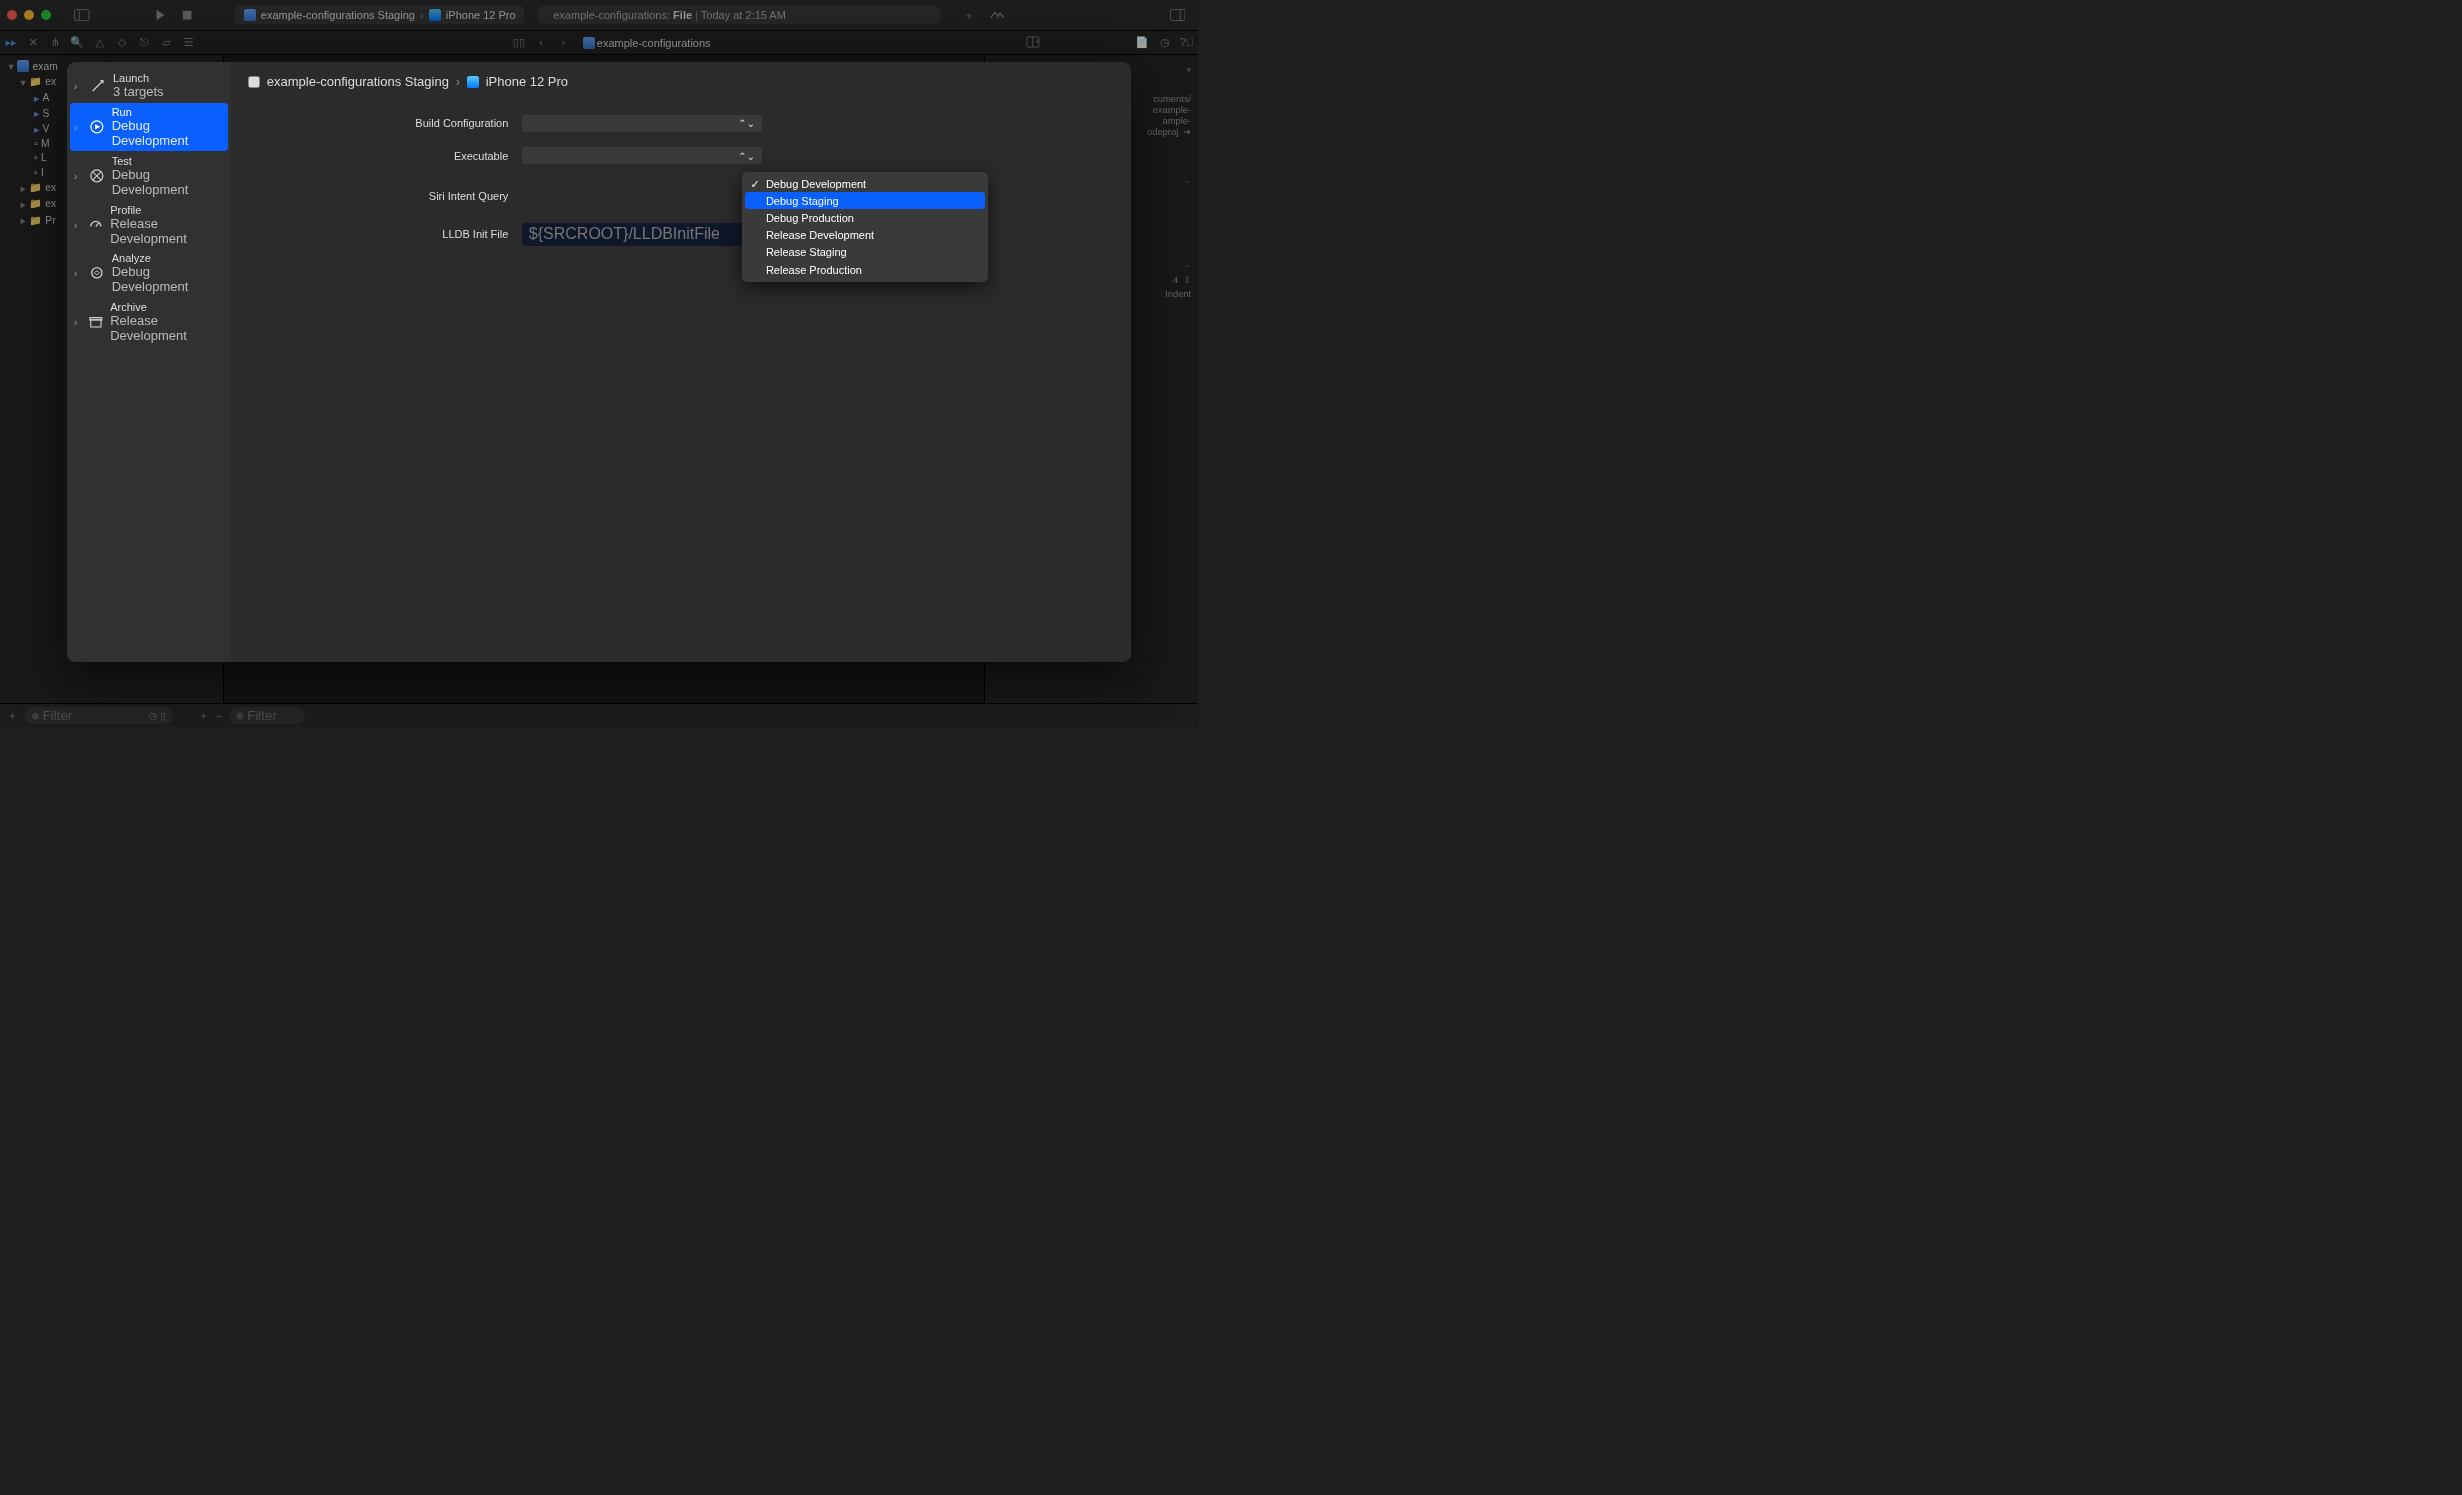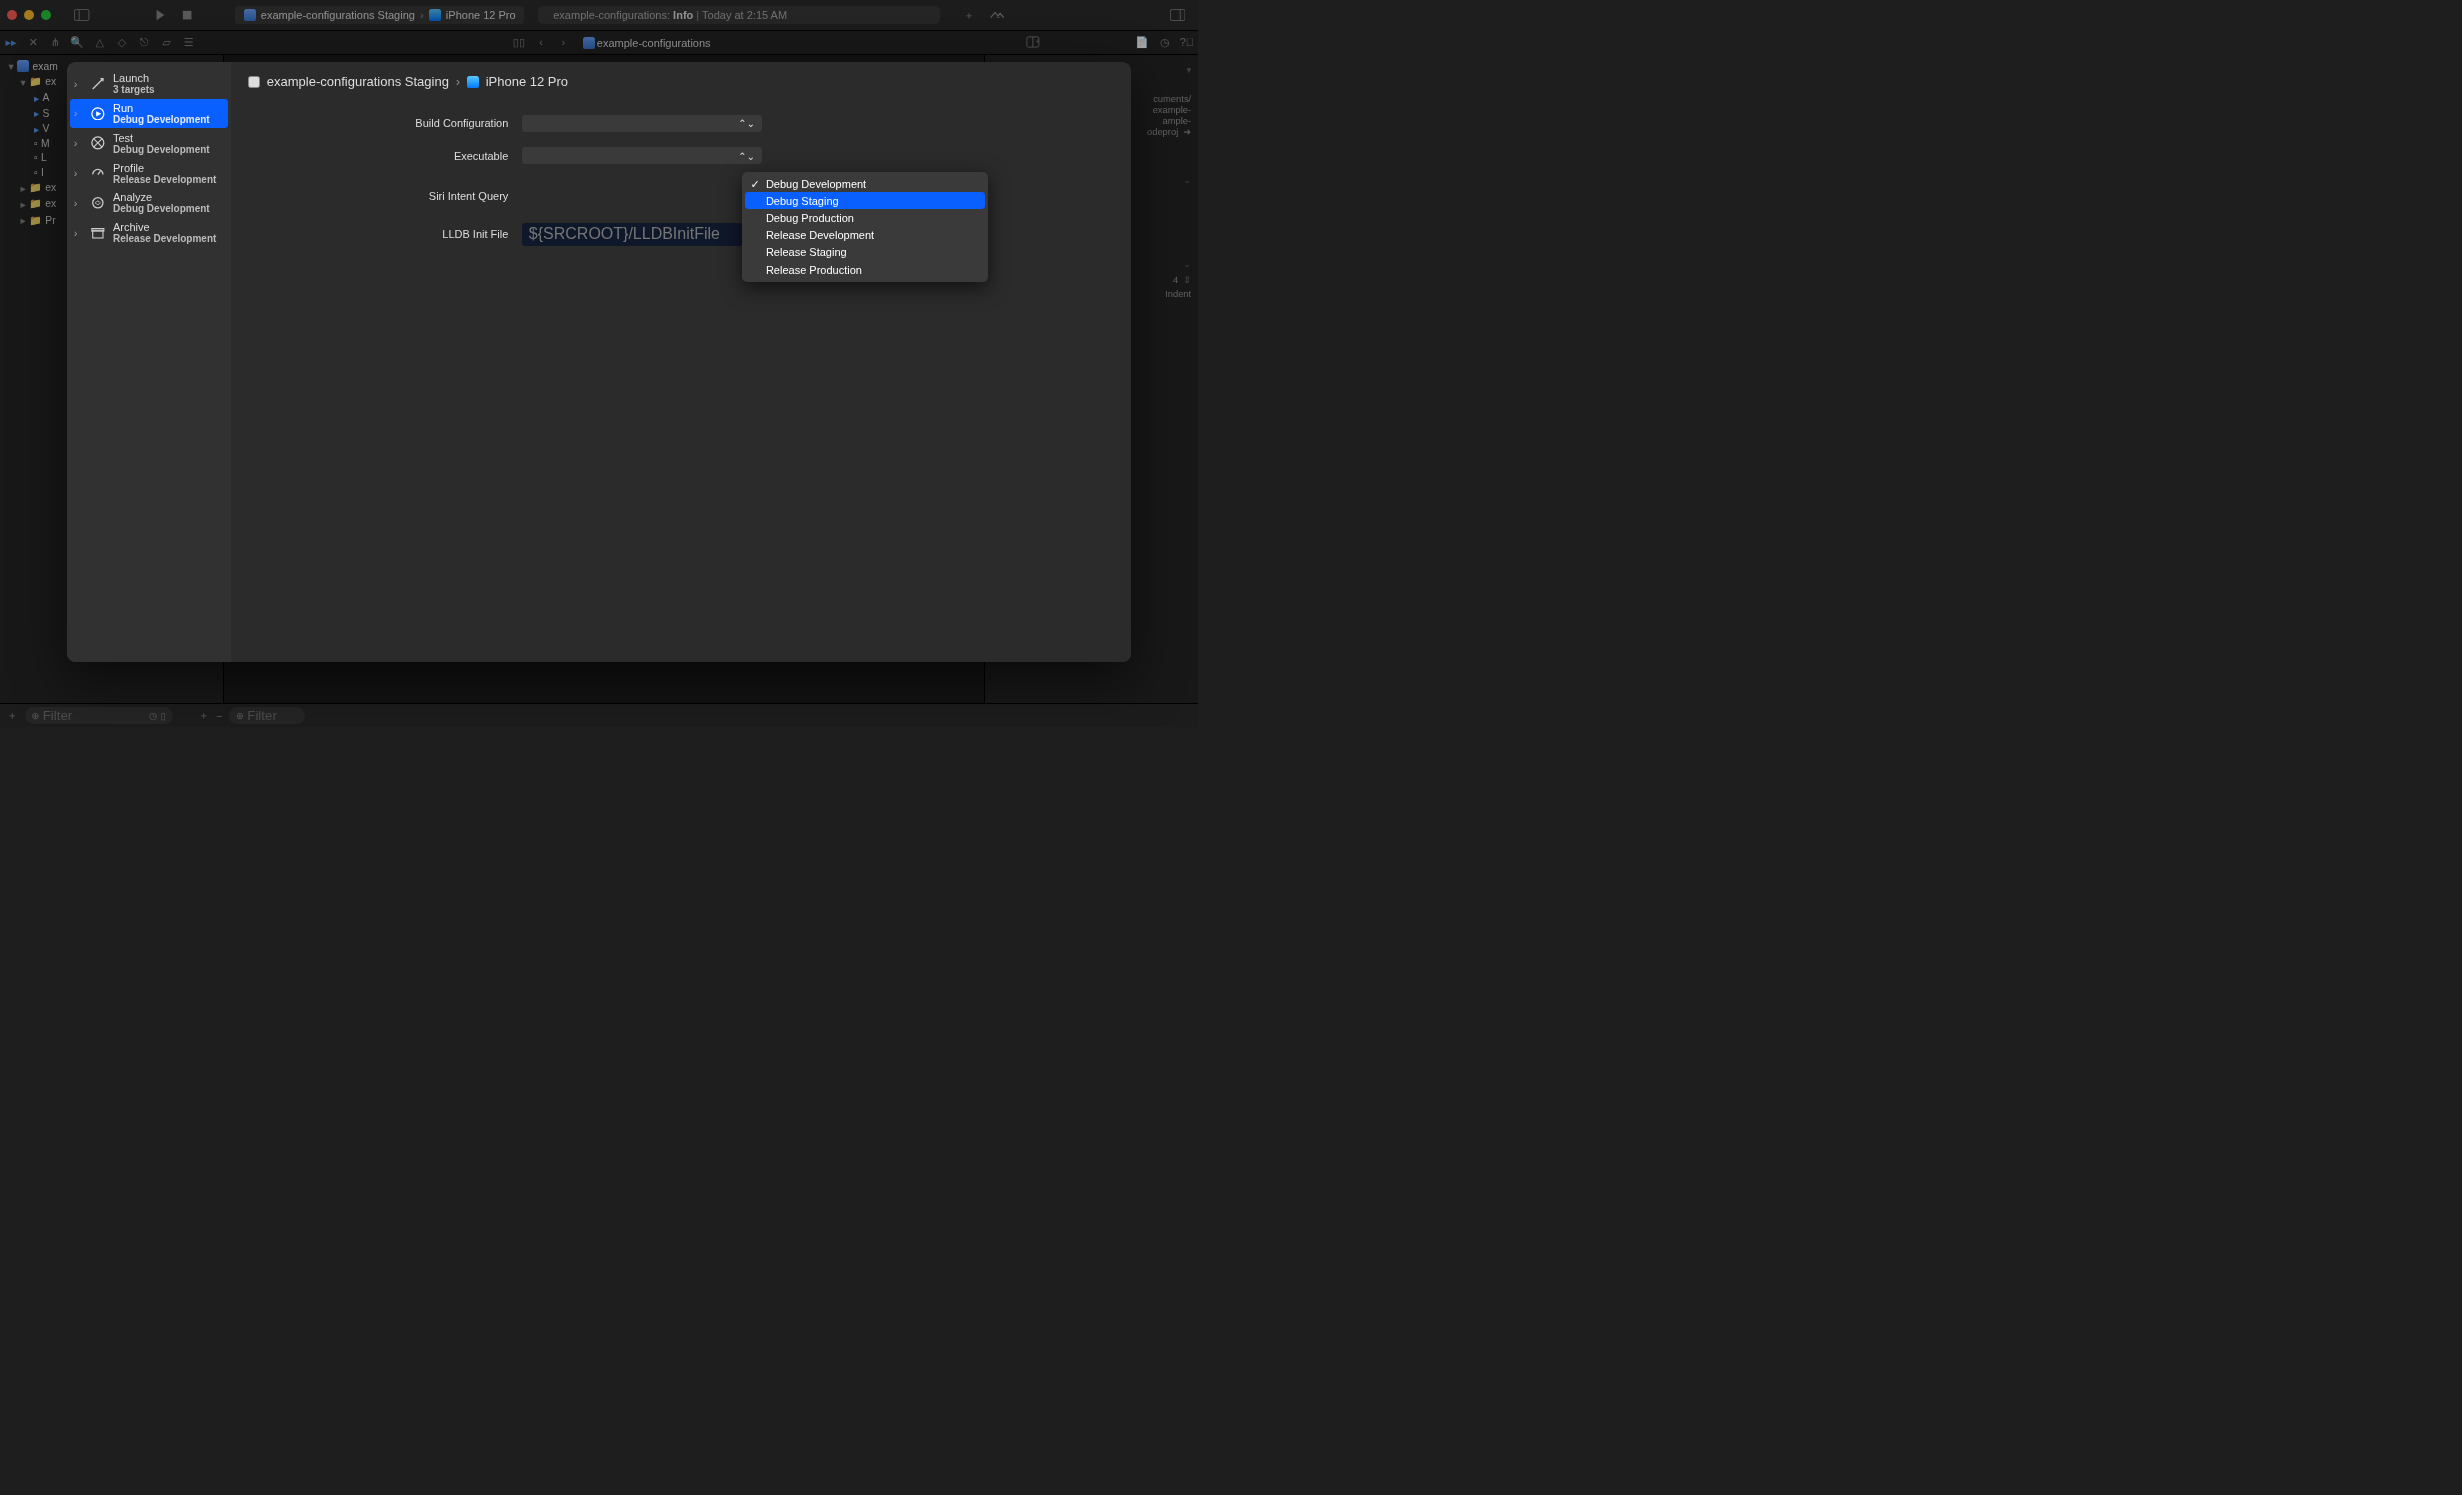--- a/index.html
+++ b/index.html
@@ -41,21 +41,21 @@
 
 
 .modal { position:absolute; left: 67px; top: 62px; width: 1064px; height: 600px; background: #2b2b2b; border-radius: 8.6px; box-shadow: 0 17px 51px rgba(0,0,0,0.6); display:flex; flex-direction:column; overflow:hidden;}
 .modal-body { flex:1; display:flex; }
 .modal-sidebar { width: 164px; background:#313131; padding-top: 6.8px; }
 .action-item { display:flex; align-items:center; gap:6.8px; padding: 3.4px 6.8px; color:#ddd; }
 .action-item .chev { width:8.6px; color:#999; }
 .action-item .aicon { width:17px; height:17px; display:flex;align-items:center;justify-content:center; color:#ccc;}
 .action-item.selected { background:#0a60ff; color:#fff; border-radius:3.4px; margin:0 3.4px; padding:3.4px;}
 .action-title { font-size:11px; font-weight:500; }
-.action-sub { font-size:10px; color:#bbb;font-weight:bold; }
+.action-sub { font-size:13px; color:#bbb; }
 .action-item.selected .action-sub{color:#e0e9ff;}
 .modal-main { flex:1; background:#2b2b2b; display:flex; flex-direction:column;}
 .modal-header { padding: 12px 17px 8.6px; display:flex; align-items:center; gap:6.8px; color:#ddd; font-size:13px;}
 .modal-header .crumb-sep{color:#888;}
 .seg-row{ display:flex; justify-content:center; padding: 5.1px; background:#2b2b2b; border-top:0.9px solid #3a3a3a; border-bottom:0.9px solid #3a3a3a;}
 .seg { display:flex; background:#3a3a3a; border-radius:5.1px; overflow:hidden;}
 .seg-btn { padding: 2.6px 12px; font-size:10.3px; color:#ddd; }
 .seg-btn.active { background:#5a5a5a; }
 .form-area{ padding: 17px 34px; }
 .form-row{ display:flex; align-items:center; margin-bottom: 15.4px;}
@@ -111,21 +111,21 @@
   </div>
   <div class="scheme-pill">
     <span class="mini-icon app"></span>
     <span>example-configurations Staging</span>
     <span style="color:#888">›</span>
     <span class="mini-icon device"></span>
     <span>iPhone 12 Pro</span>
   </div>
   <div class="status-pill">
     <span>example-configurations:</span>
-    <b style="color:#ddd">Info</b>
+    <b style="color:#ddd">File</b>
     <span style="color:#888"> | </span>
     <span>Today at 2:15 AM</span>
   </div>
   <div class="spacer"></div>
   <div class="tb-icon">＋</div>
   <div class="tb-icon">
     <svg width="15.4" height="12" viewBox="0 0 18 14">
         <path d="M2 10 L7 4 L12 10 M9 10 L13 5 L17 10" fill="none" stroke="#888" stroke-width="1.5"></path>
       </svg>
   </div>

